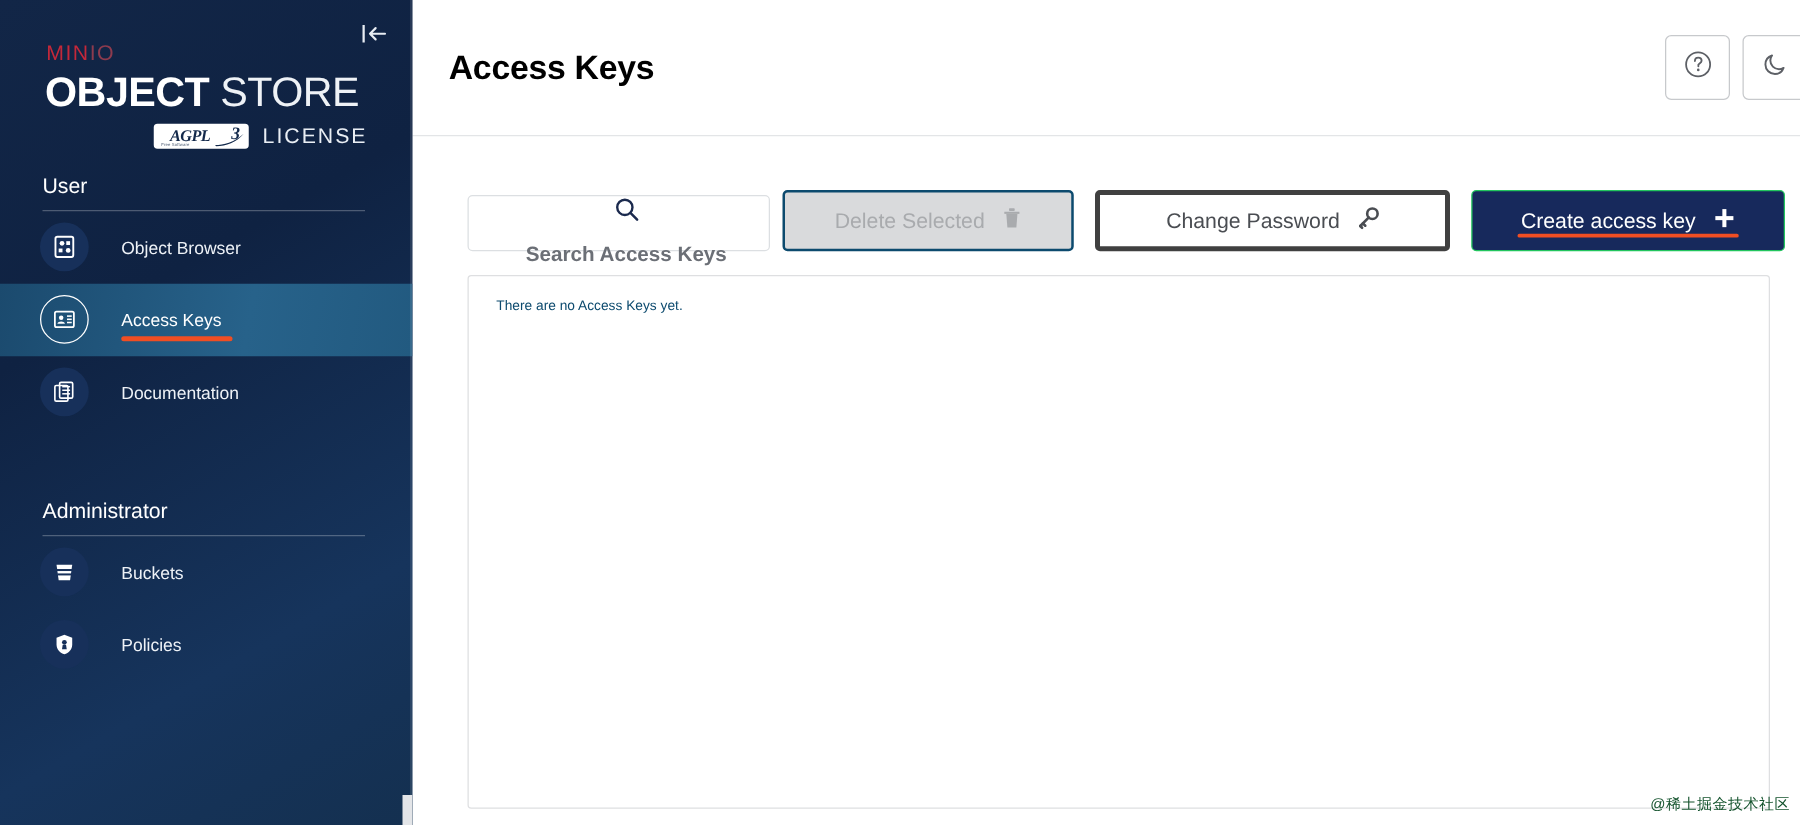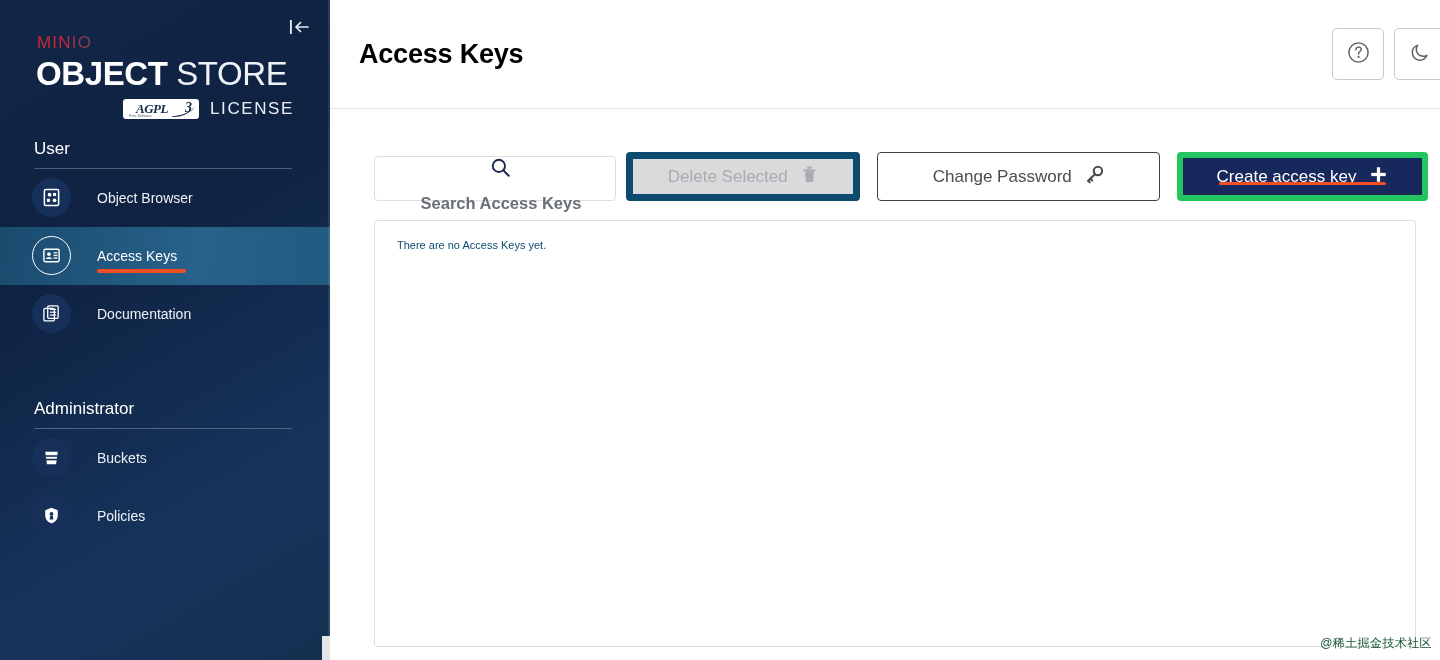--- a/index.html
+++ b/index.html
@@ -140,28 +140,28 @@
     gap: 12px; cursor: text; margin-top: 11px; flex-direction: column;
   }
   .search-placeholder { color: #6b6f76; font-size: 16.5px; font-weight: bold; }
   .btn {
     height: 49px; border-radius: 4px; display: flex; align-items: center;
     justify-content: center; gap: 13px; cursor: pointer; font-size: 17px;
     padding: 0 20px; white-space: nowrap; position: relative;
   }
   .btn-delete {
     background: #d9dadc; color: #a9abae; width: 240px; margin-left: 10px;
-    margin-top: 7px; border: 7px solid #0c4a6e;
+    margin-top: 7px; border: 2px solid #0c4a6e;
   }
   .btn-change {
-    background: #ffffff; color: #4a4d52; border: 1px solid #404040;
+    background: #ffffff; color: #4a4d52; border: 4px solid #404040;
     width: 292px; margin-left: 17px; margin-top: 7px;
   }
   .btn-create {
-    background: #17295c; color: #ffffff; border: 6px solid #22c55e;
+    background: #17295c; color: #ffffff; border: 1px solid #22c55e;
     width: 258px; margin-left: 17px; margin-top: 7px;
   }
   .btn-create .btn-underline {
     position: absolute; left: 36px; right: 36px; bottom: 10px; height: 3px;
     background: #f04e23; border-radius: 2px;
   }
   .result-panel {
     margin-top: 19px; margin-right: 12px;
     border: 1px solid #dedfe1; border-radius: 3px;
     background: #ffffff; height: 427px; padding: 18px 0 0 22px;

